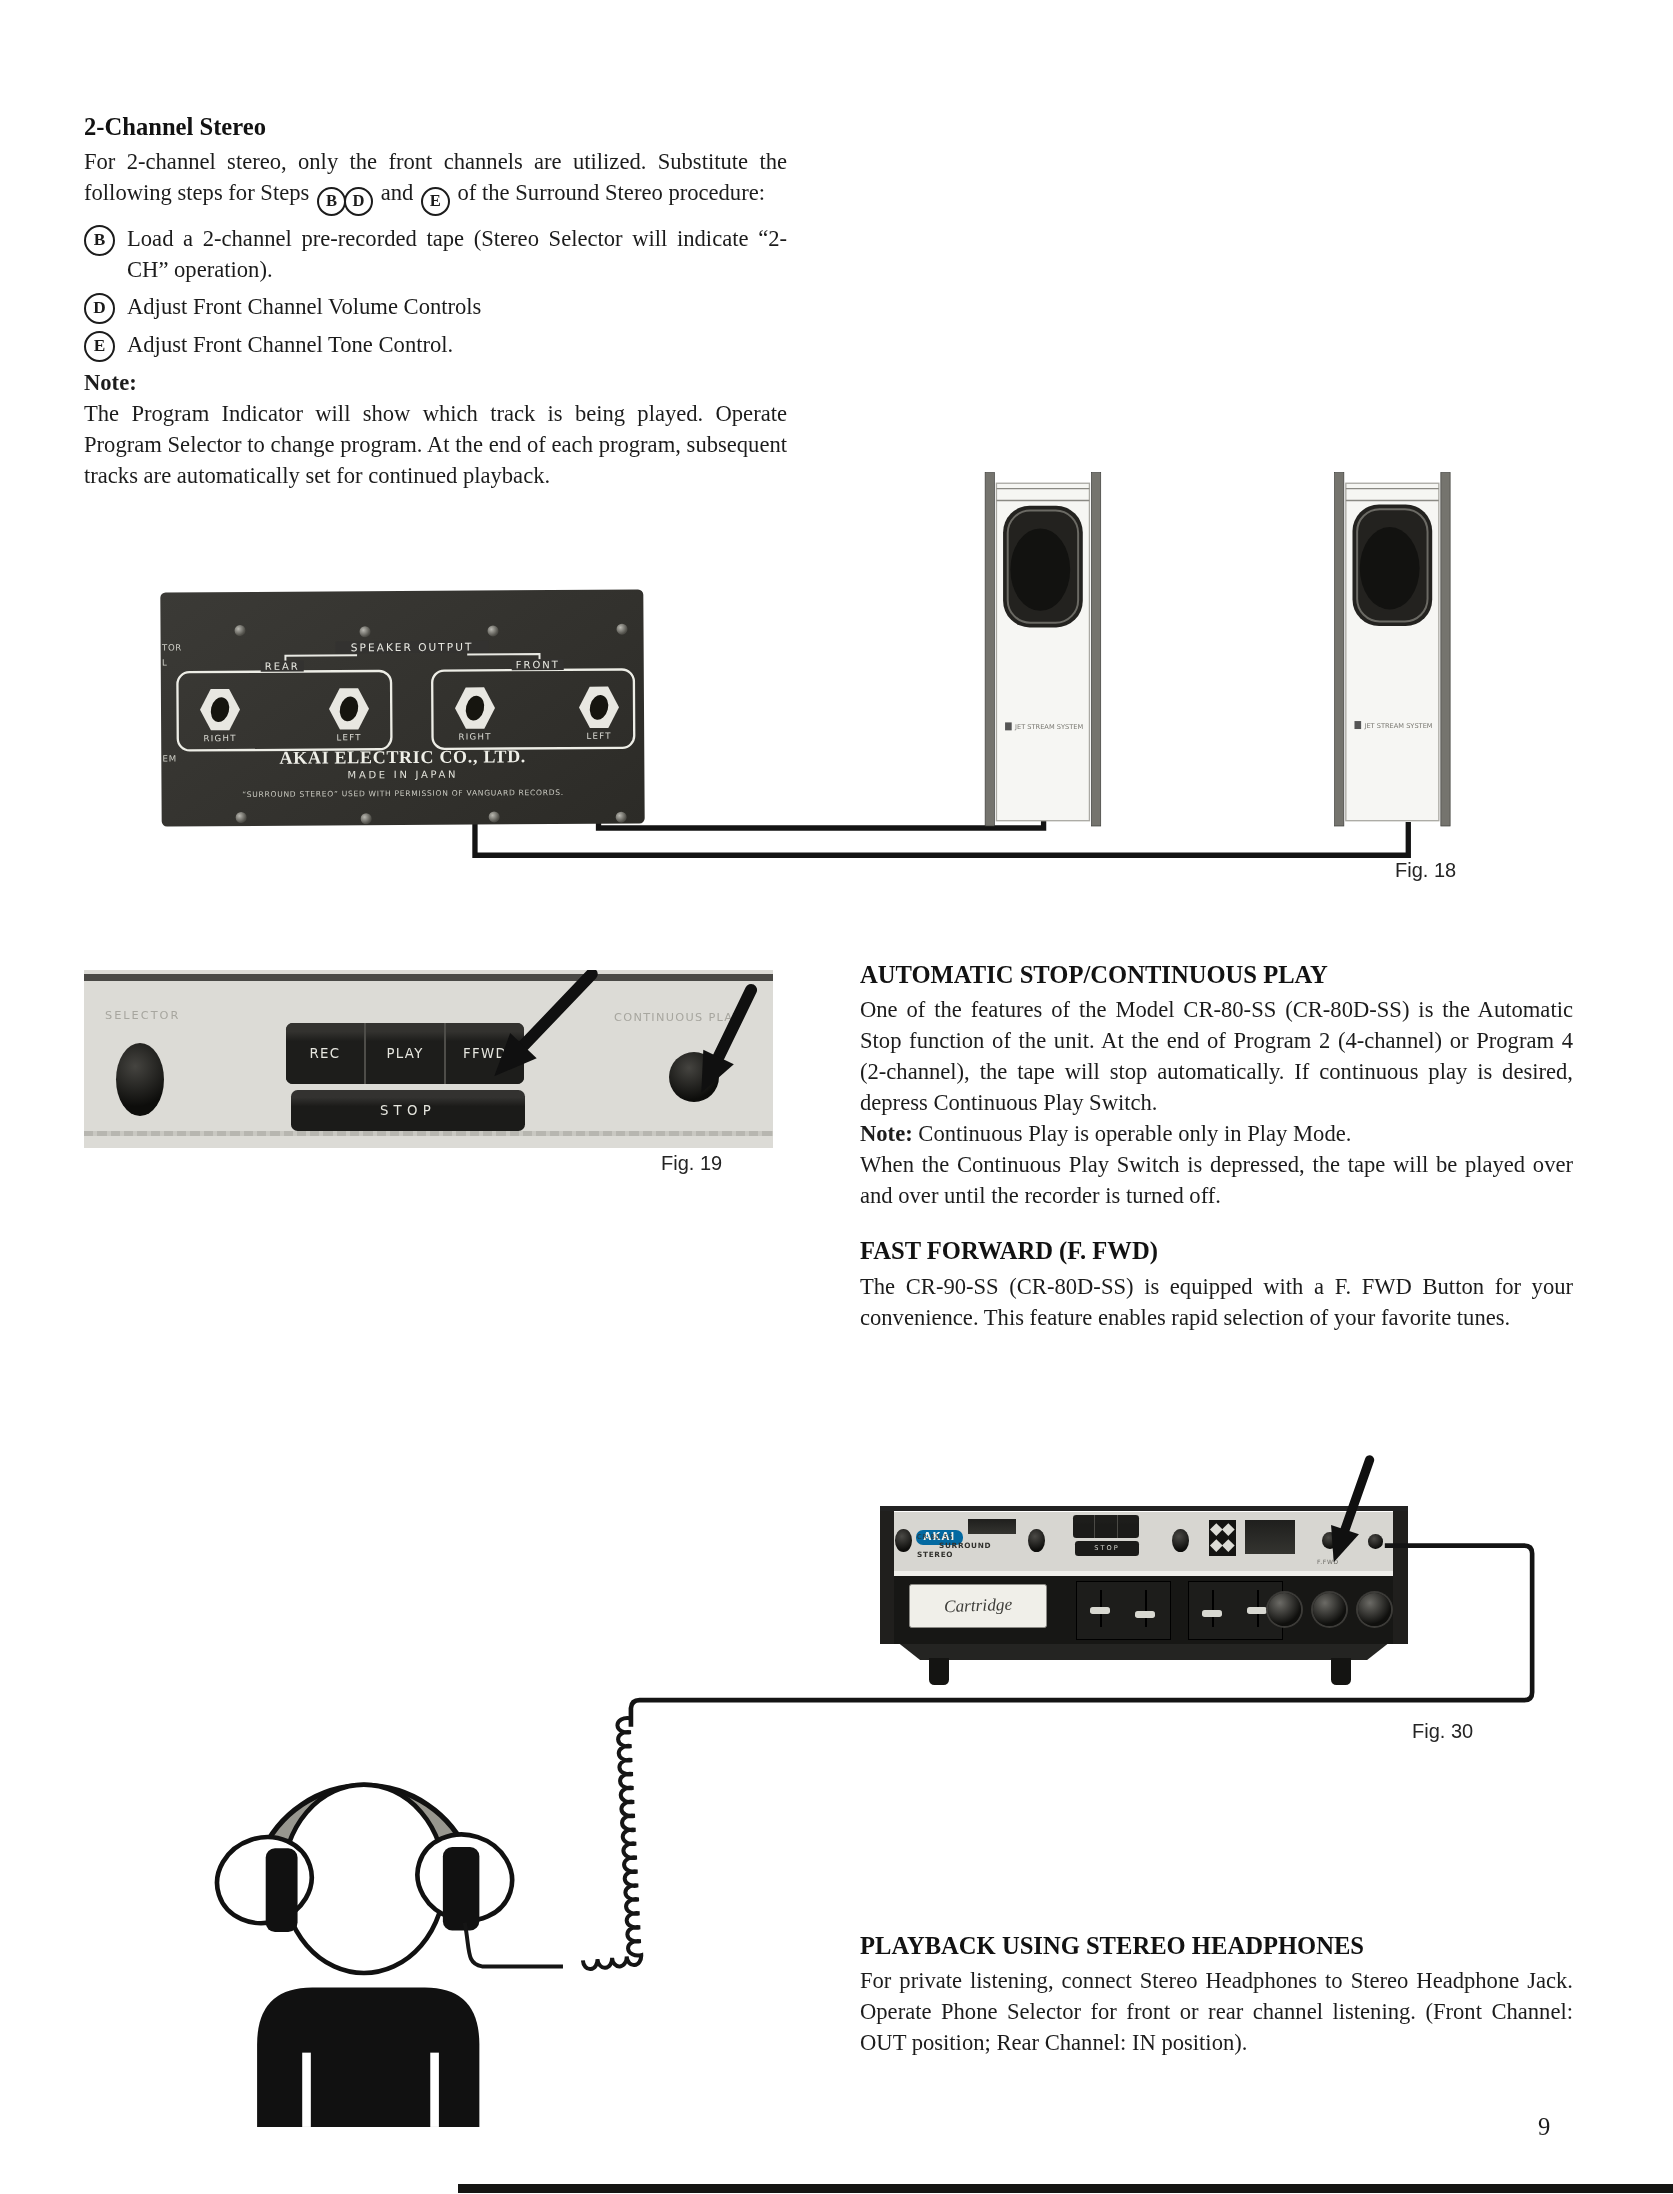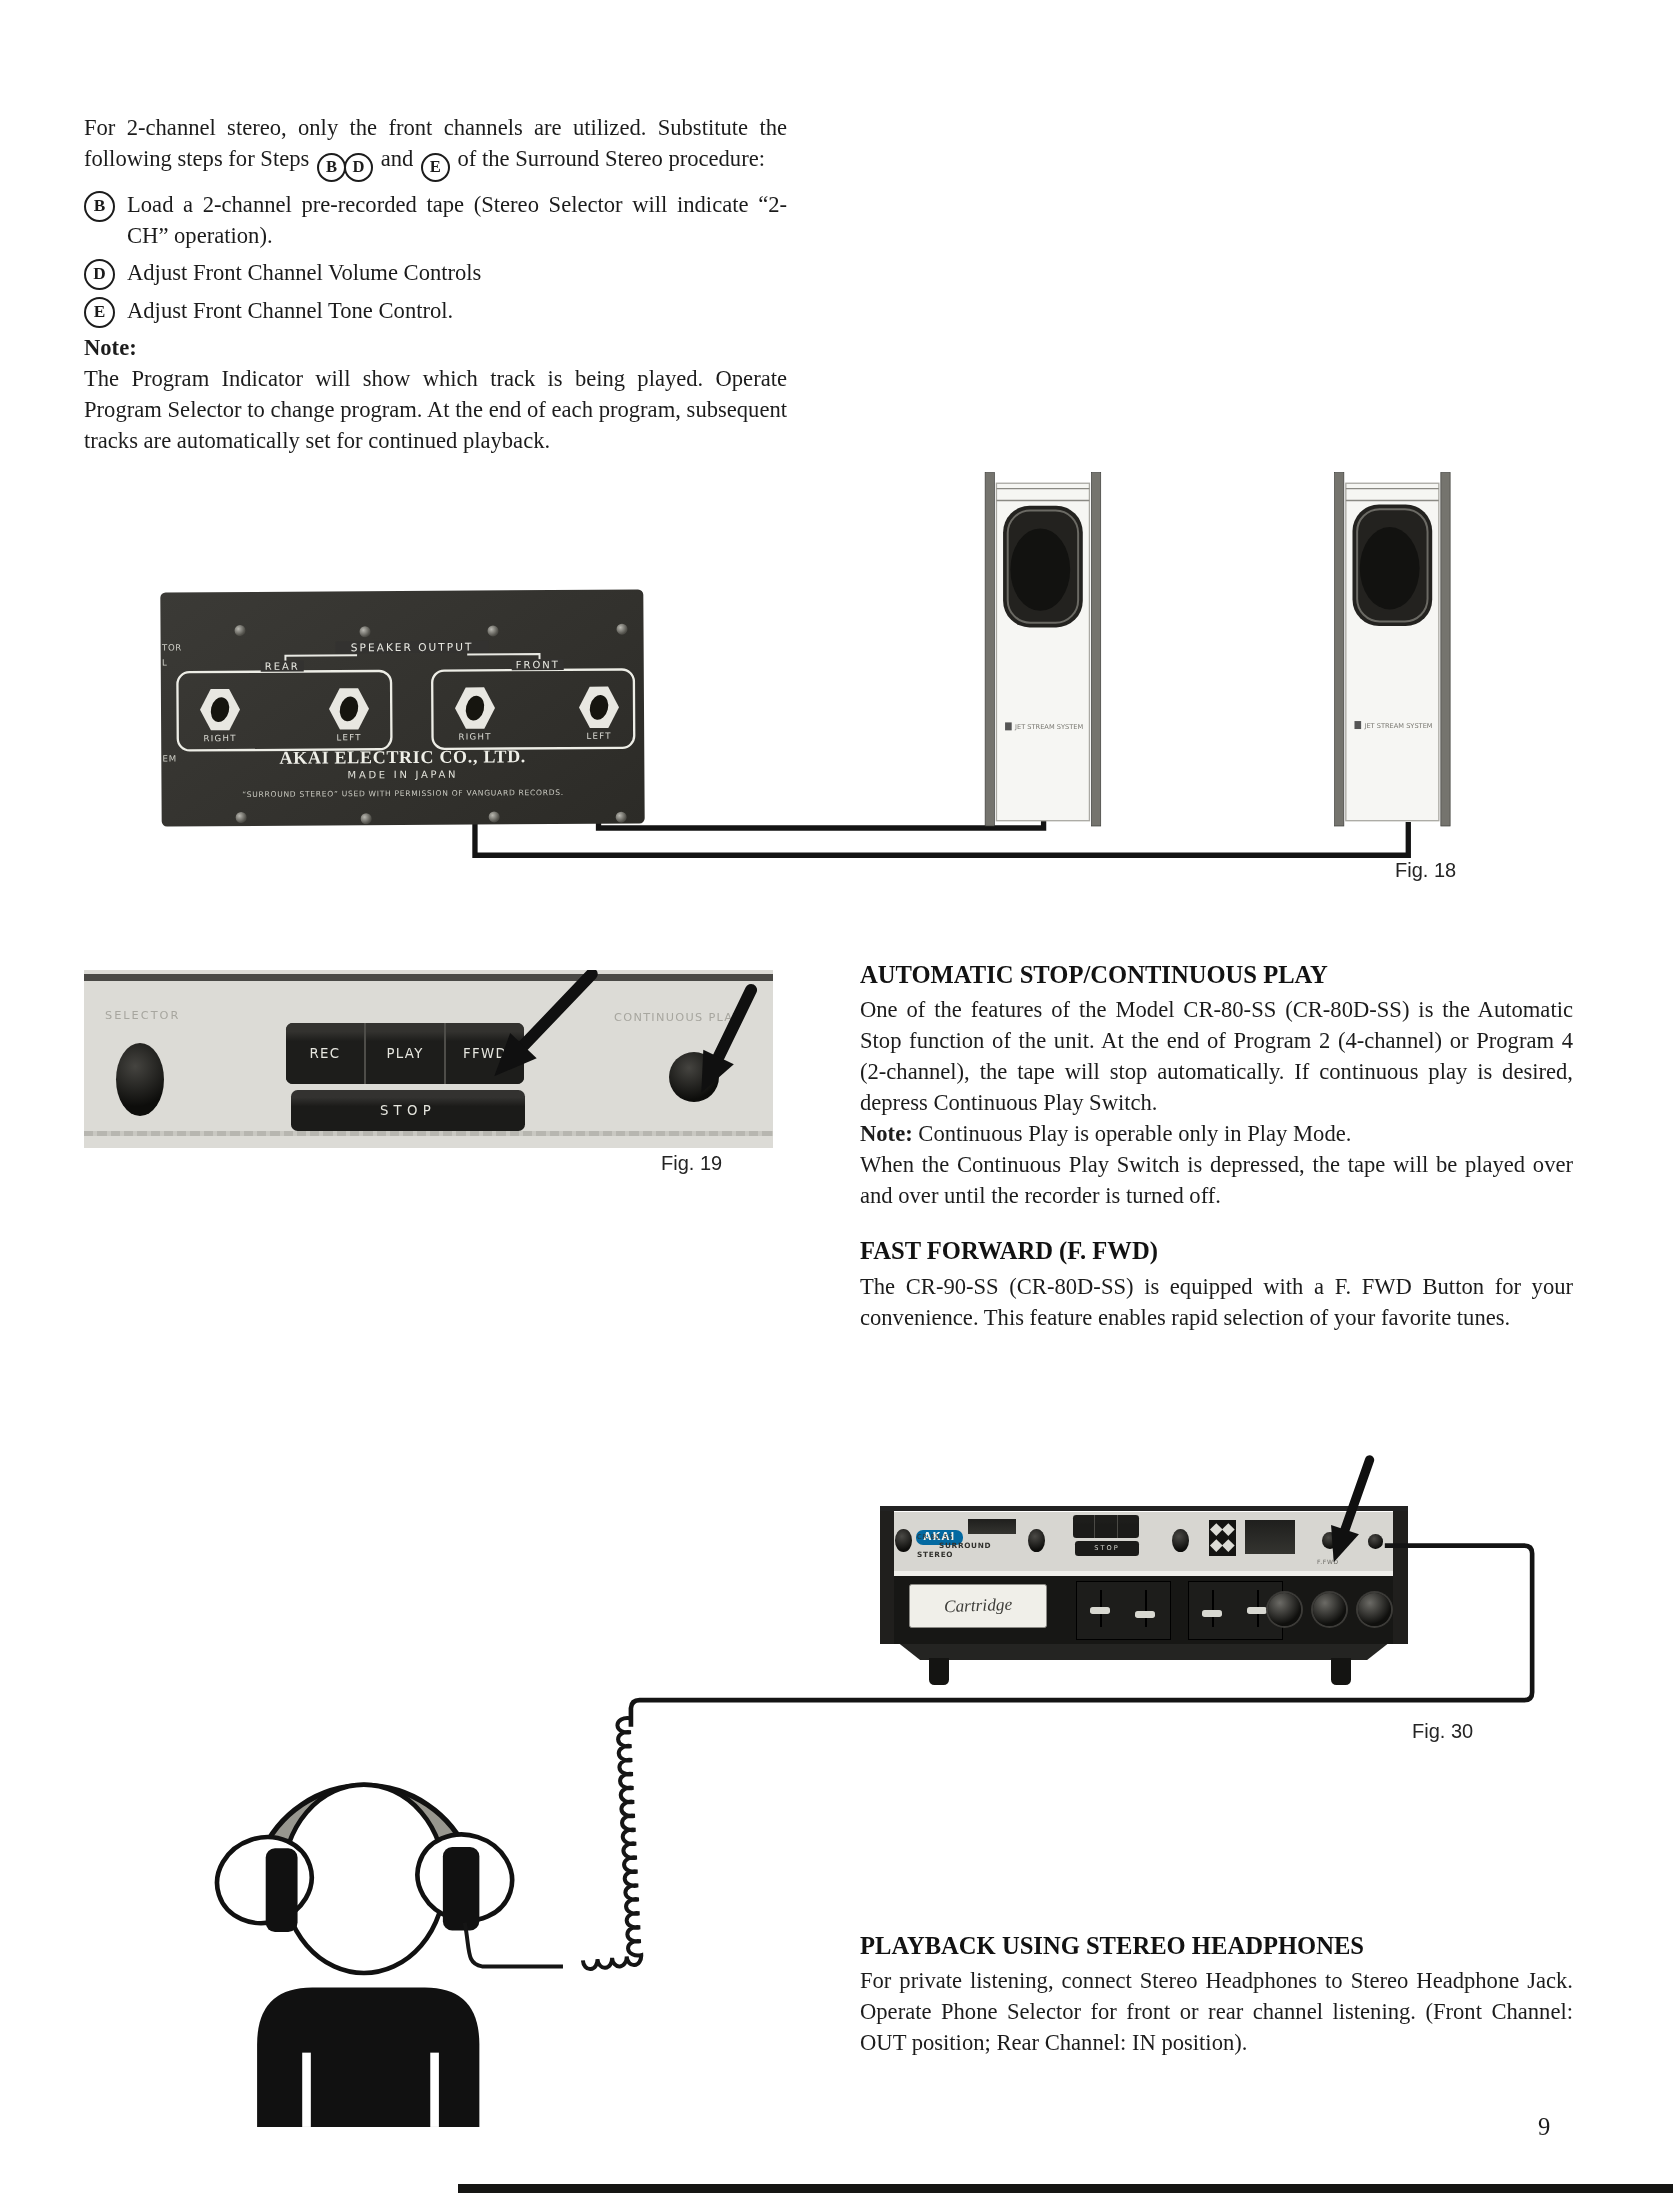--- a/index.html
+++ b/index.html
@@ -83,20 +83,21 @@
          background:radial-gradient(circle at 36% 30%,#6c6b66,#0f0f0d 68%);box-shadow:0 0 0 2px #3c3b38;}
   .botbar{position:absolute;left:458px;top:2184px;width:1215px;height:8.6px;background:#151513;}
   svg{display:block;}
 </style>
 </head>
 <body>
 
 <div class="page">
 
   <div class="abs" style="left:84px;top:112px;width:703px;">
+    <h2 class="h-sec">2-Channel Stereo</h2>
     <p class="bodytext"><span>For 2-channel stereo, only the front channels are utilized. Substitute the following steps for Steps</span>
       <span class="in-circ">B</span><span class="in-circ" style="margin-left:-4px;">D</span>
       <span>and</span>
       <span class="in-circ">E</span>
       <span>of the Surround Stereo procedure:</span></p>
     <div style="margin-top:4px;">
       <div class="step">
         <span class="step-circ">B</span>
         <span>Load a 2-channel pre-recorded tape (Stereo Selector will indicate “2-CH” operation).</span>
       </div>

